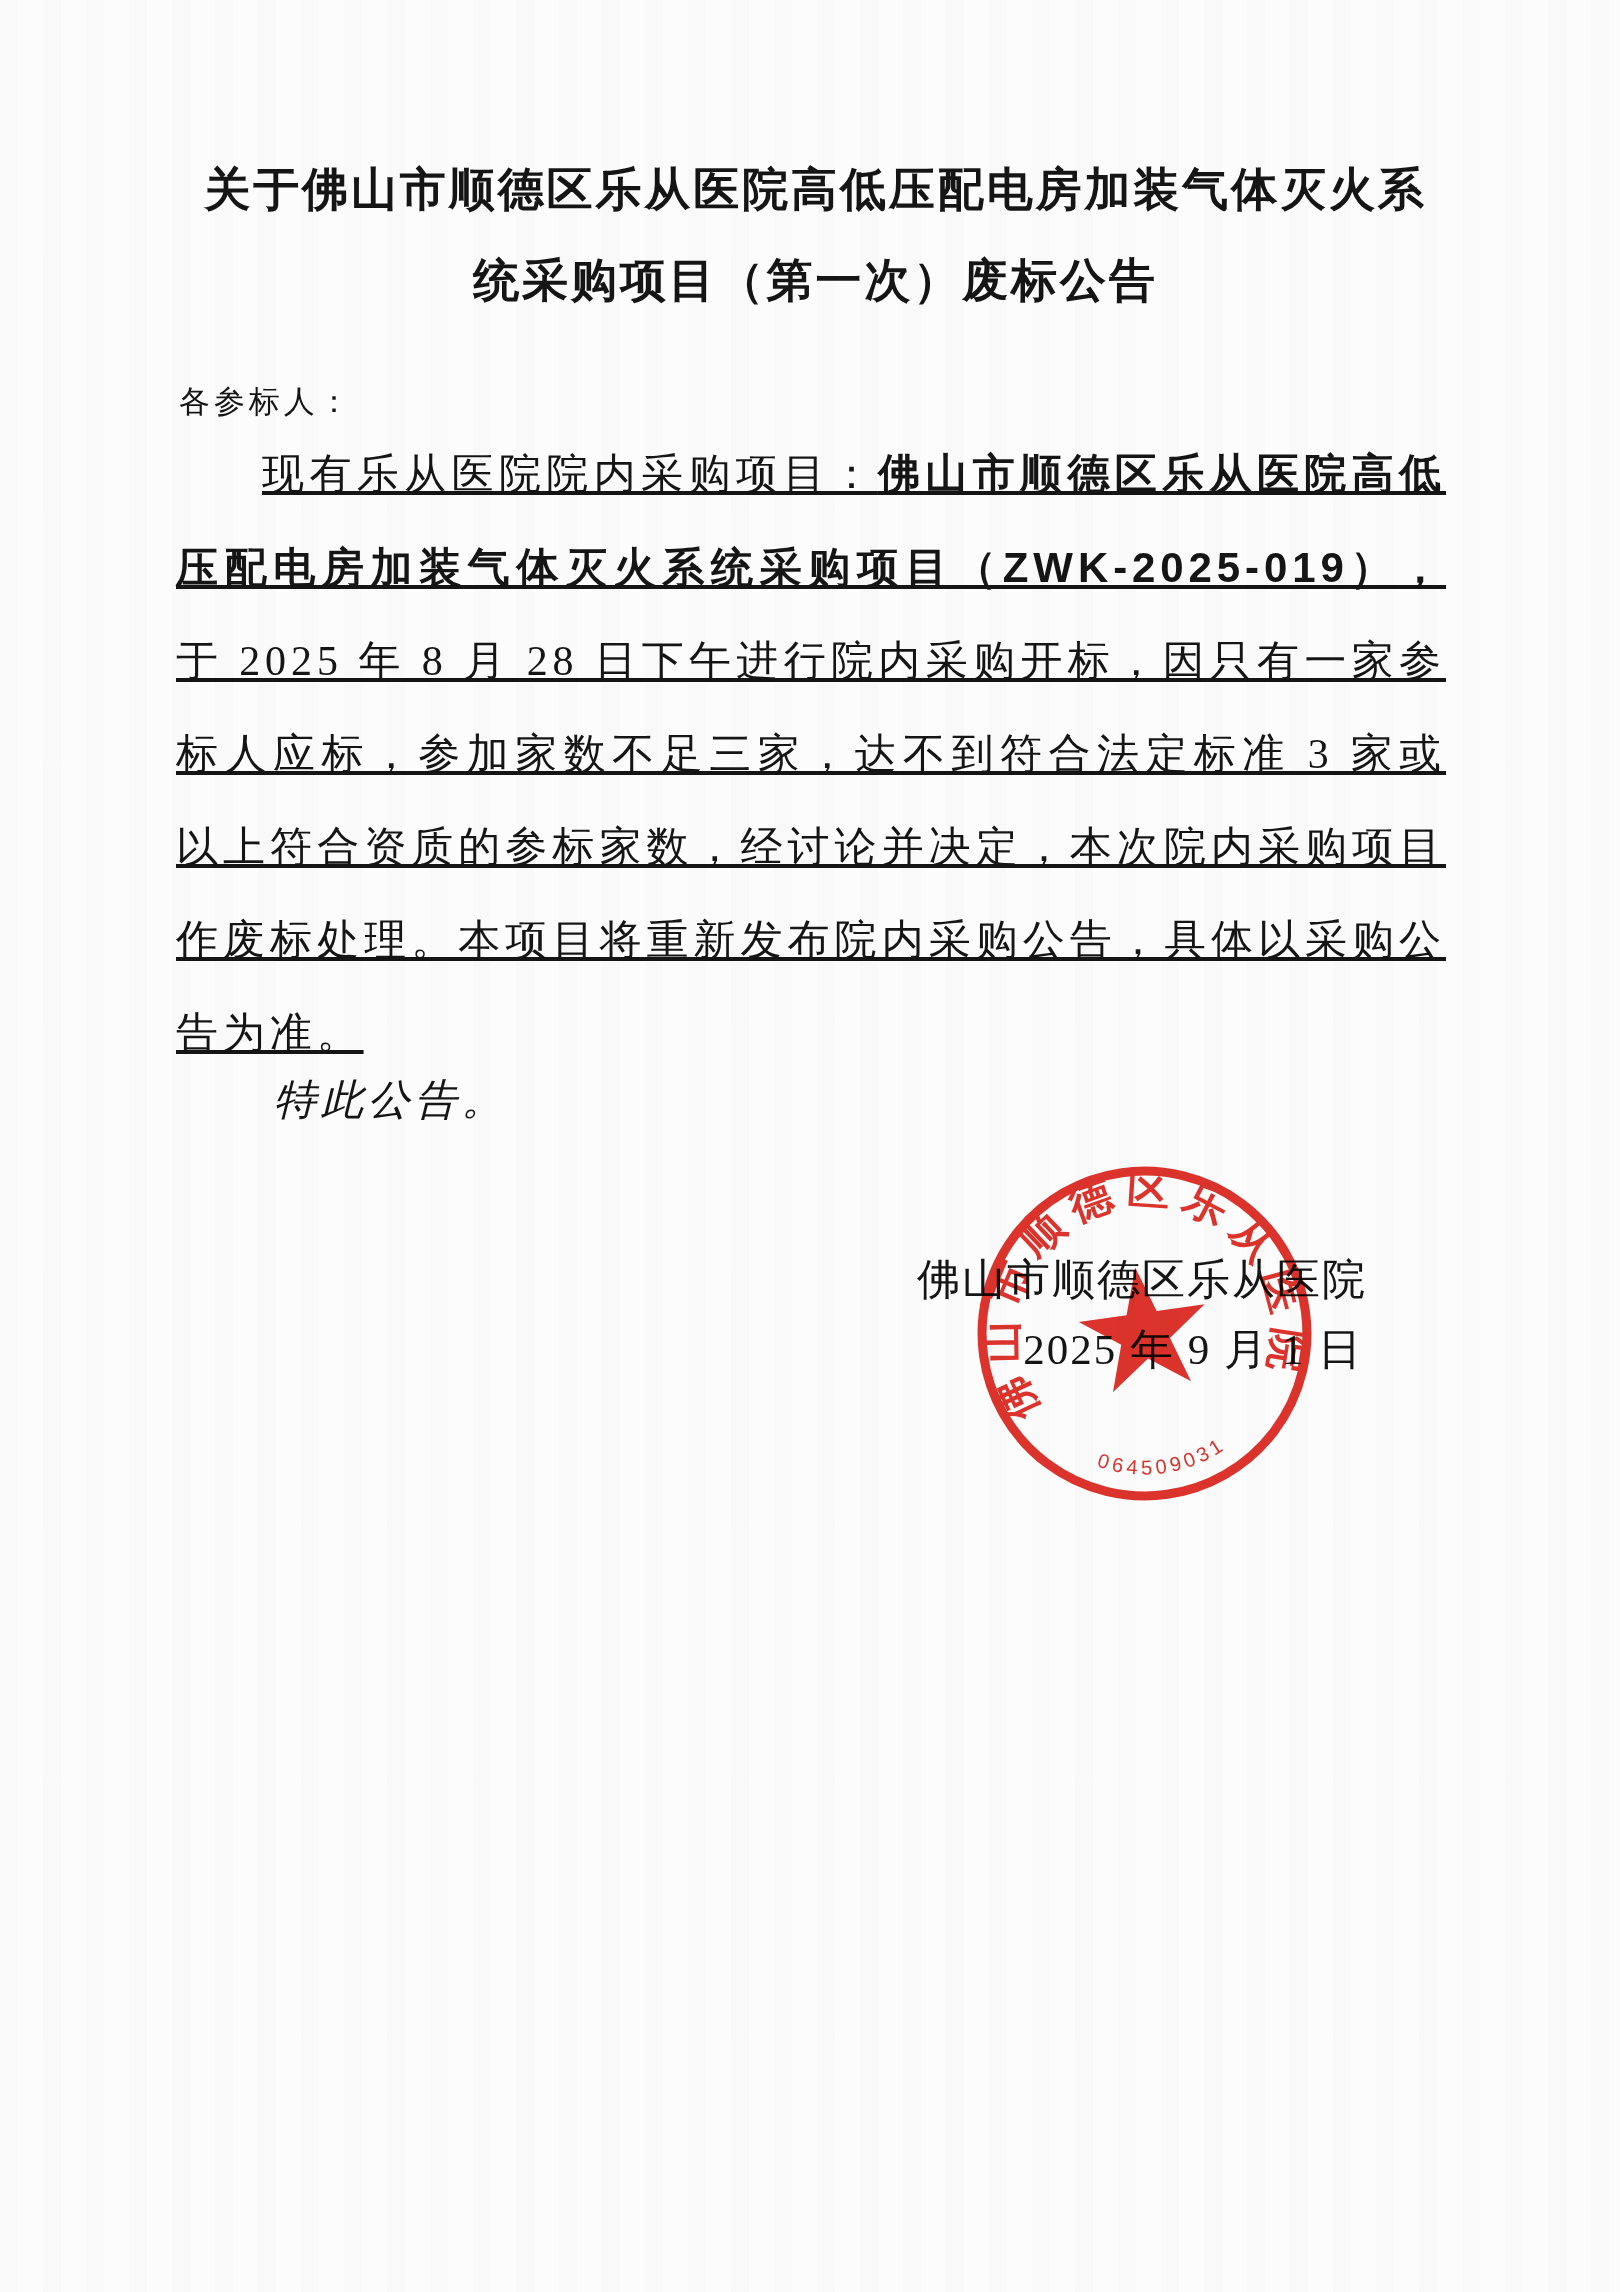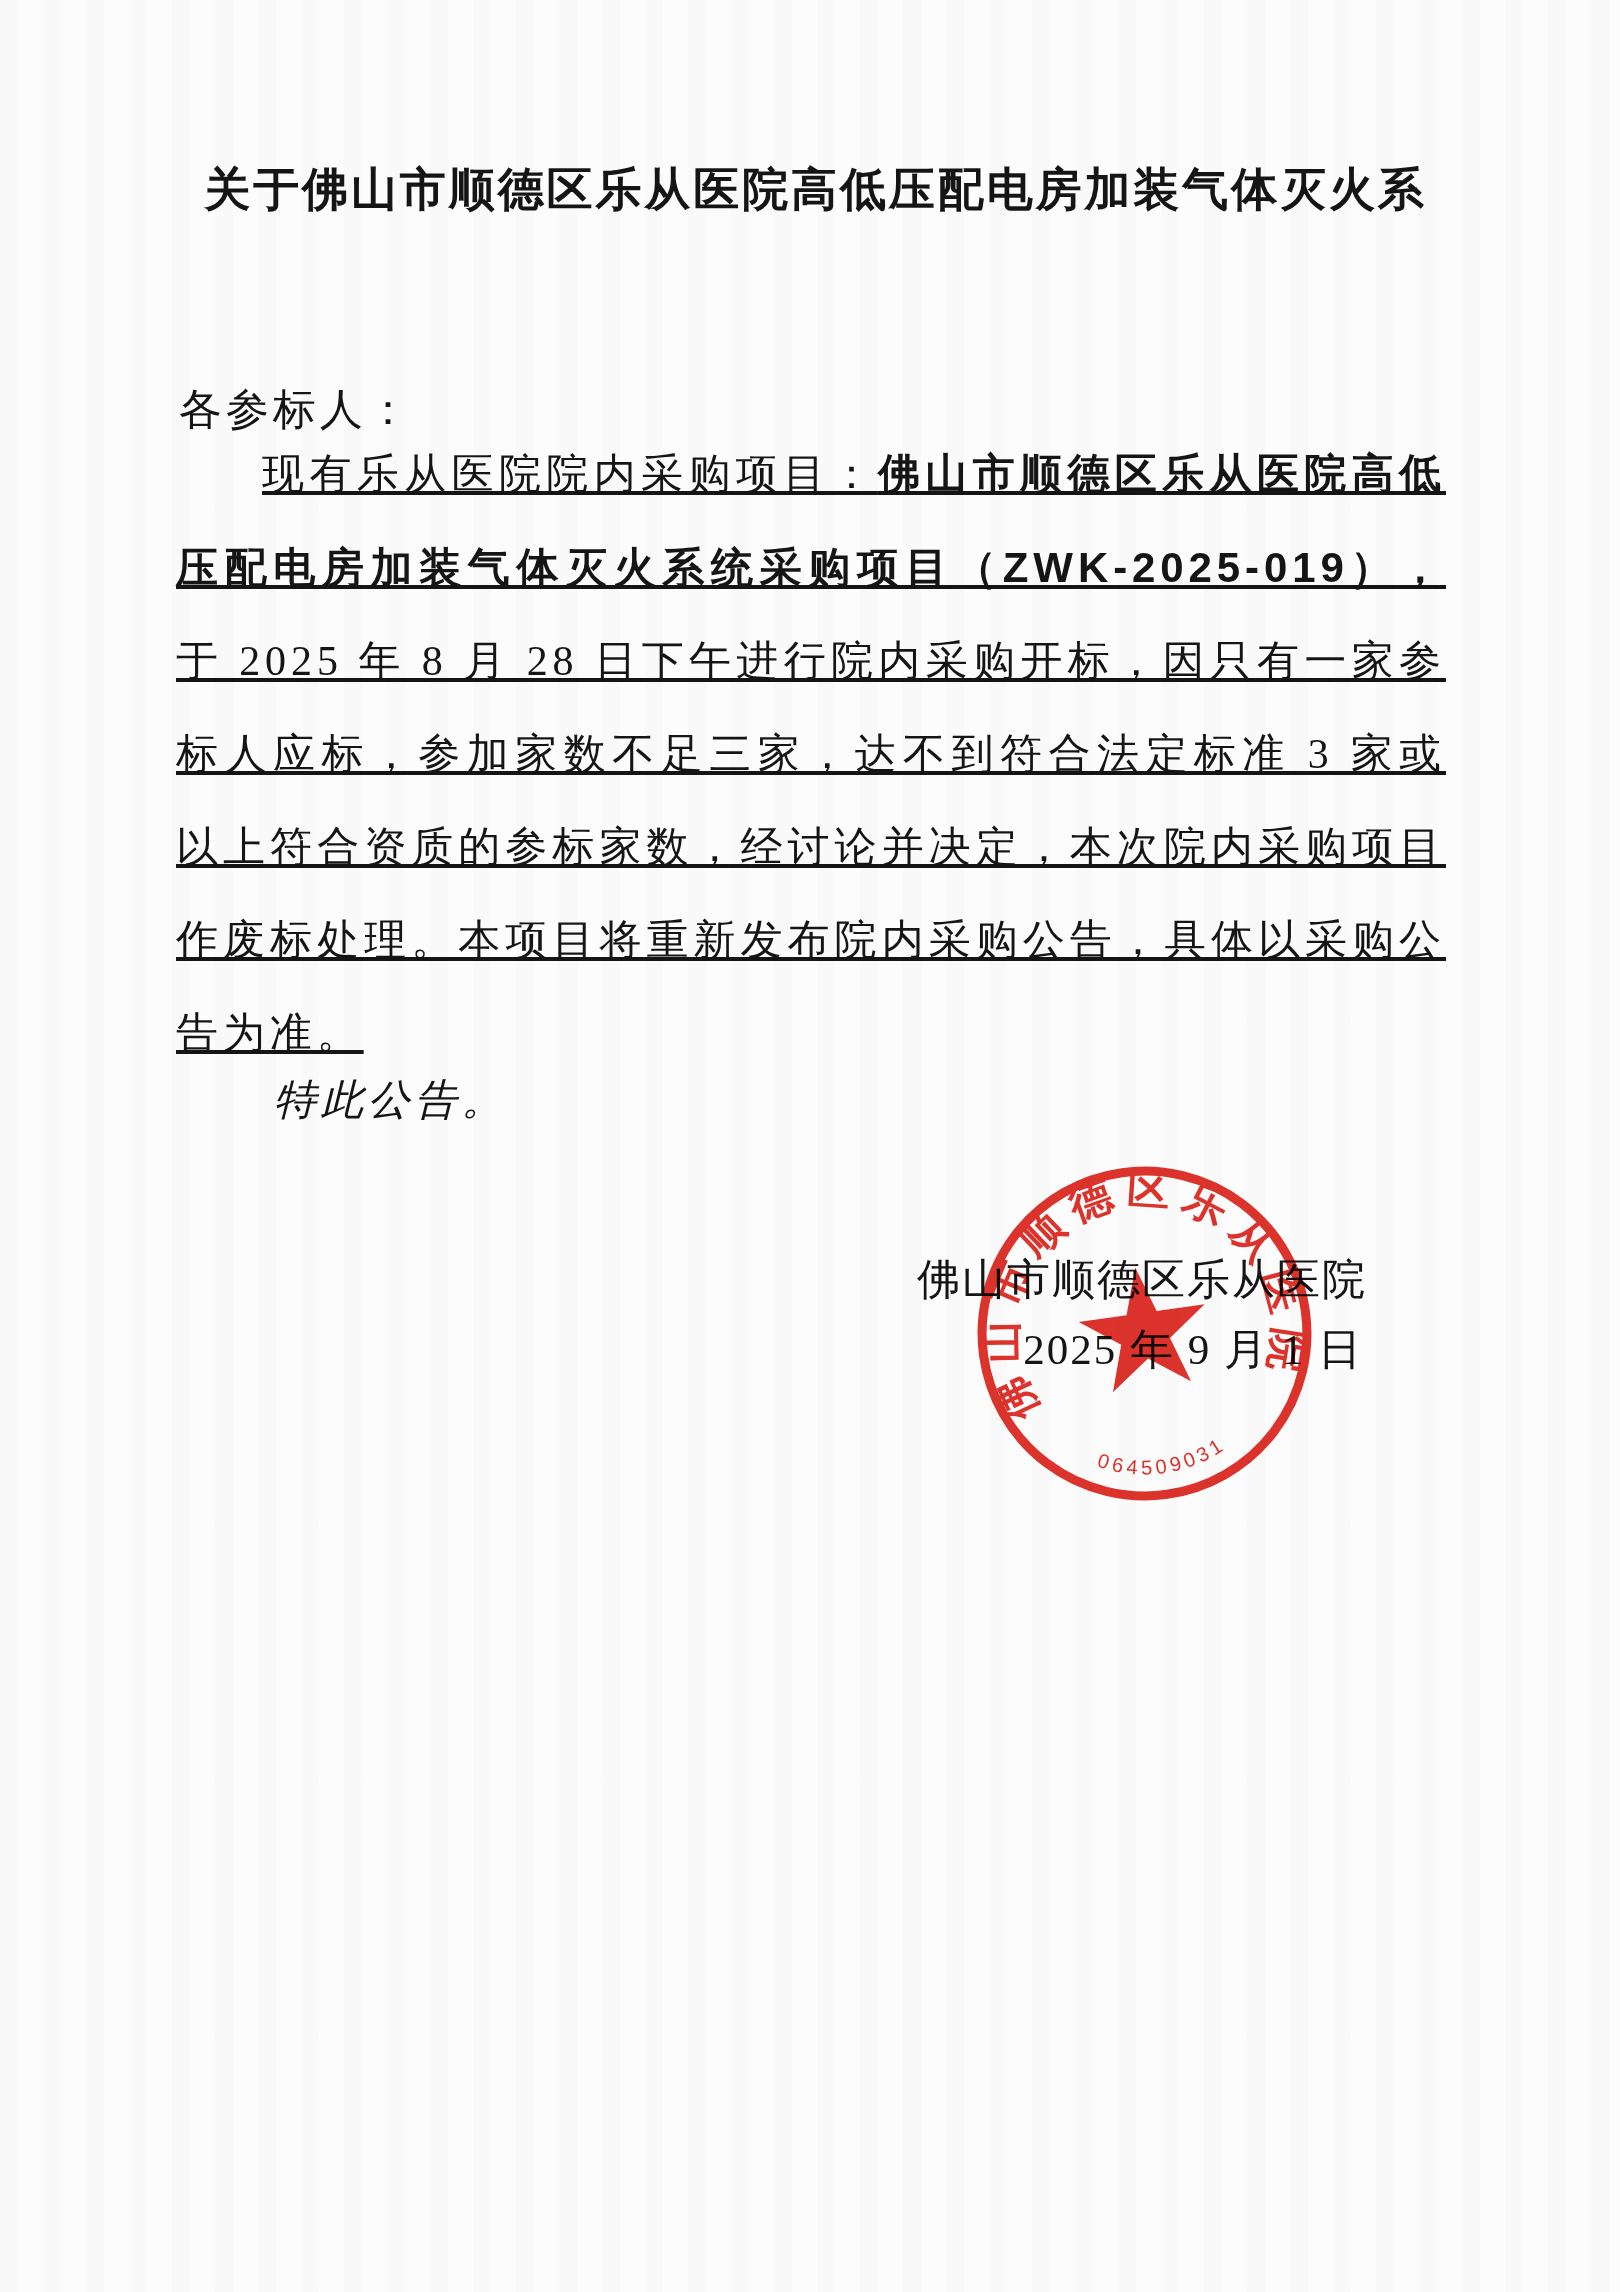--- a/index.html
+++ b/index.html
@@ -24,21 +24,21 @@
     font-weight: 700;
     font-size: 46px;
     line-height: 91px;
     letter-spacing: 2.9px;
     font-family: "Liberation Sans", "DejaVu Sans", sans-serif;
     padding-left: 11px;
   }
   .salutation {
     position: absolute;
     left: 179px; top: 381px;
-    font-size: 43px;
+    font-size: 31px;
     letter-spacing: 3.9px;
   }
   .paragraph {
     position: absolute;
     left: 176px; top: 427px;
     width: 1270px;
     font-size: 42px;
     line-height: 93px;
     letter-spacing: 4.9px;
     text-indent: 86px;
@@ -85,20 +85,21 @@
   .seal .arc-name { font-size: 42px; letter-spacing: 11px; }
   .seal .arc-serial { font-size: 20px; letter-spacing: 4px; font-weight: 400; }
 </style>
 </head>
 <body>
 
 <div class="page">
 
   <div class="doc-title">
     <div>关于佛山市顺德区乐从医院高低压配电房加装气体灭火系</div>
+    <div>统采购项目（第一次）废标公告</div>
   </div>
 
   <div class="salutation">各参标人：</div>
 
   <div class="paragraph"><span>现有乐从医院院内采购项目：</span><span class="bold-seg">佛山市顺德区乐从医院高低压配电房加装气体灭火系统采购项目（ZWK-2025-019），</span><span>于 2025 年 8 月 28 日下午进行院内采购开标，因只有一家参标人应标，参加家数不足三家，达不到符合法定标准 3 家或以上符合资质的参标家数，经讨论并决定，本次院内采购项目作废标处理。本项目将重新发布院内采购公告，具体以采购公告为准。</span></div>
 
   <div class="closing">特此公告。</div>
 
   <div class="sig-org">佛山市顺德区乐从医院</div>
   <div class="sig-date">2025 年 9 月 1 日</div>

